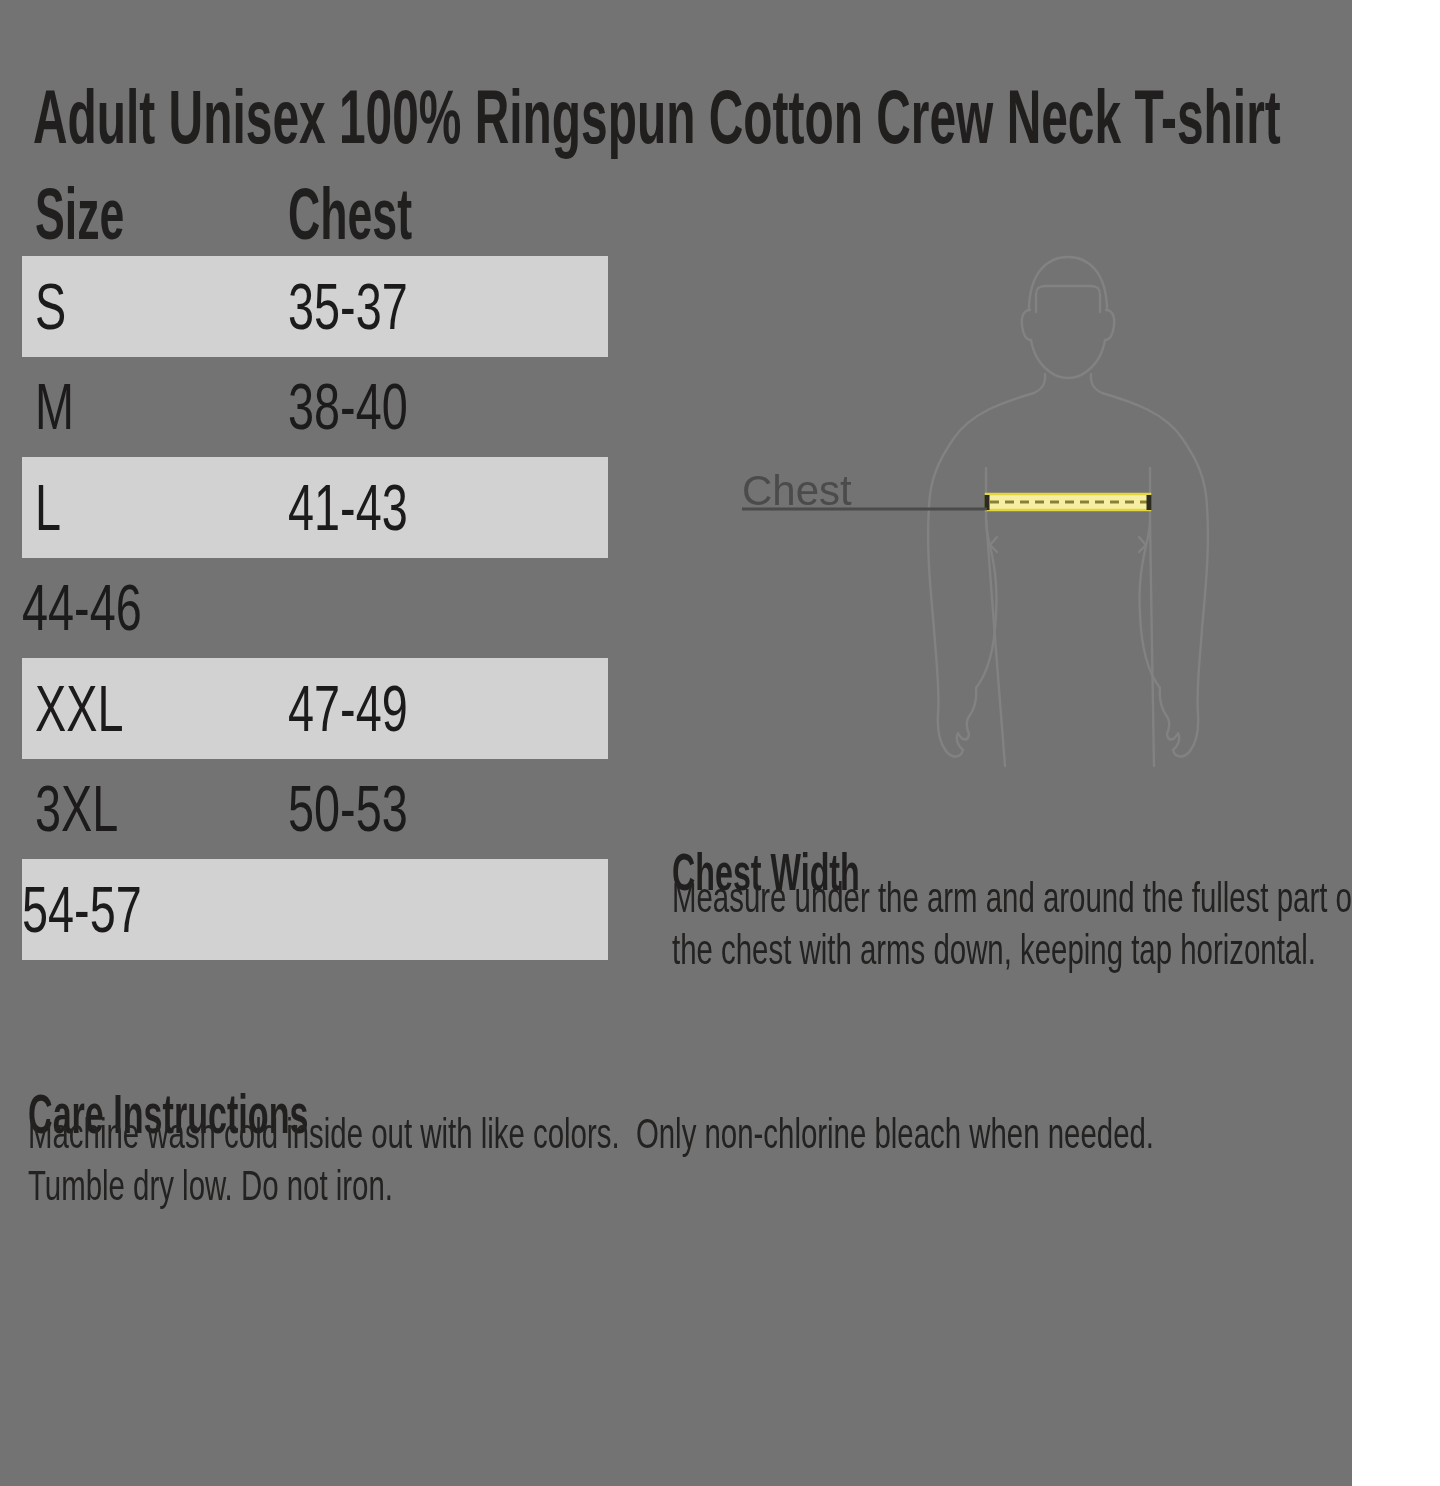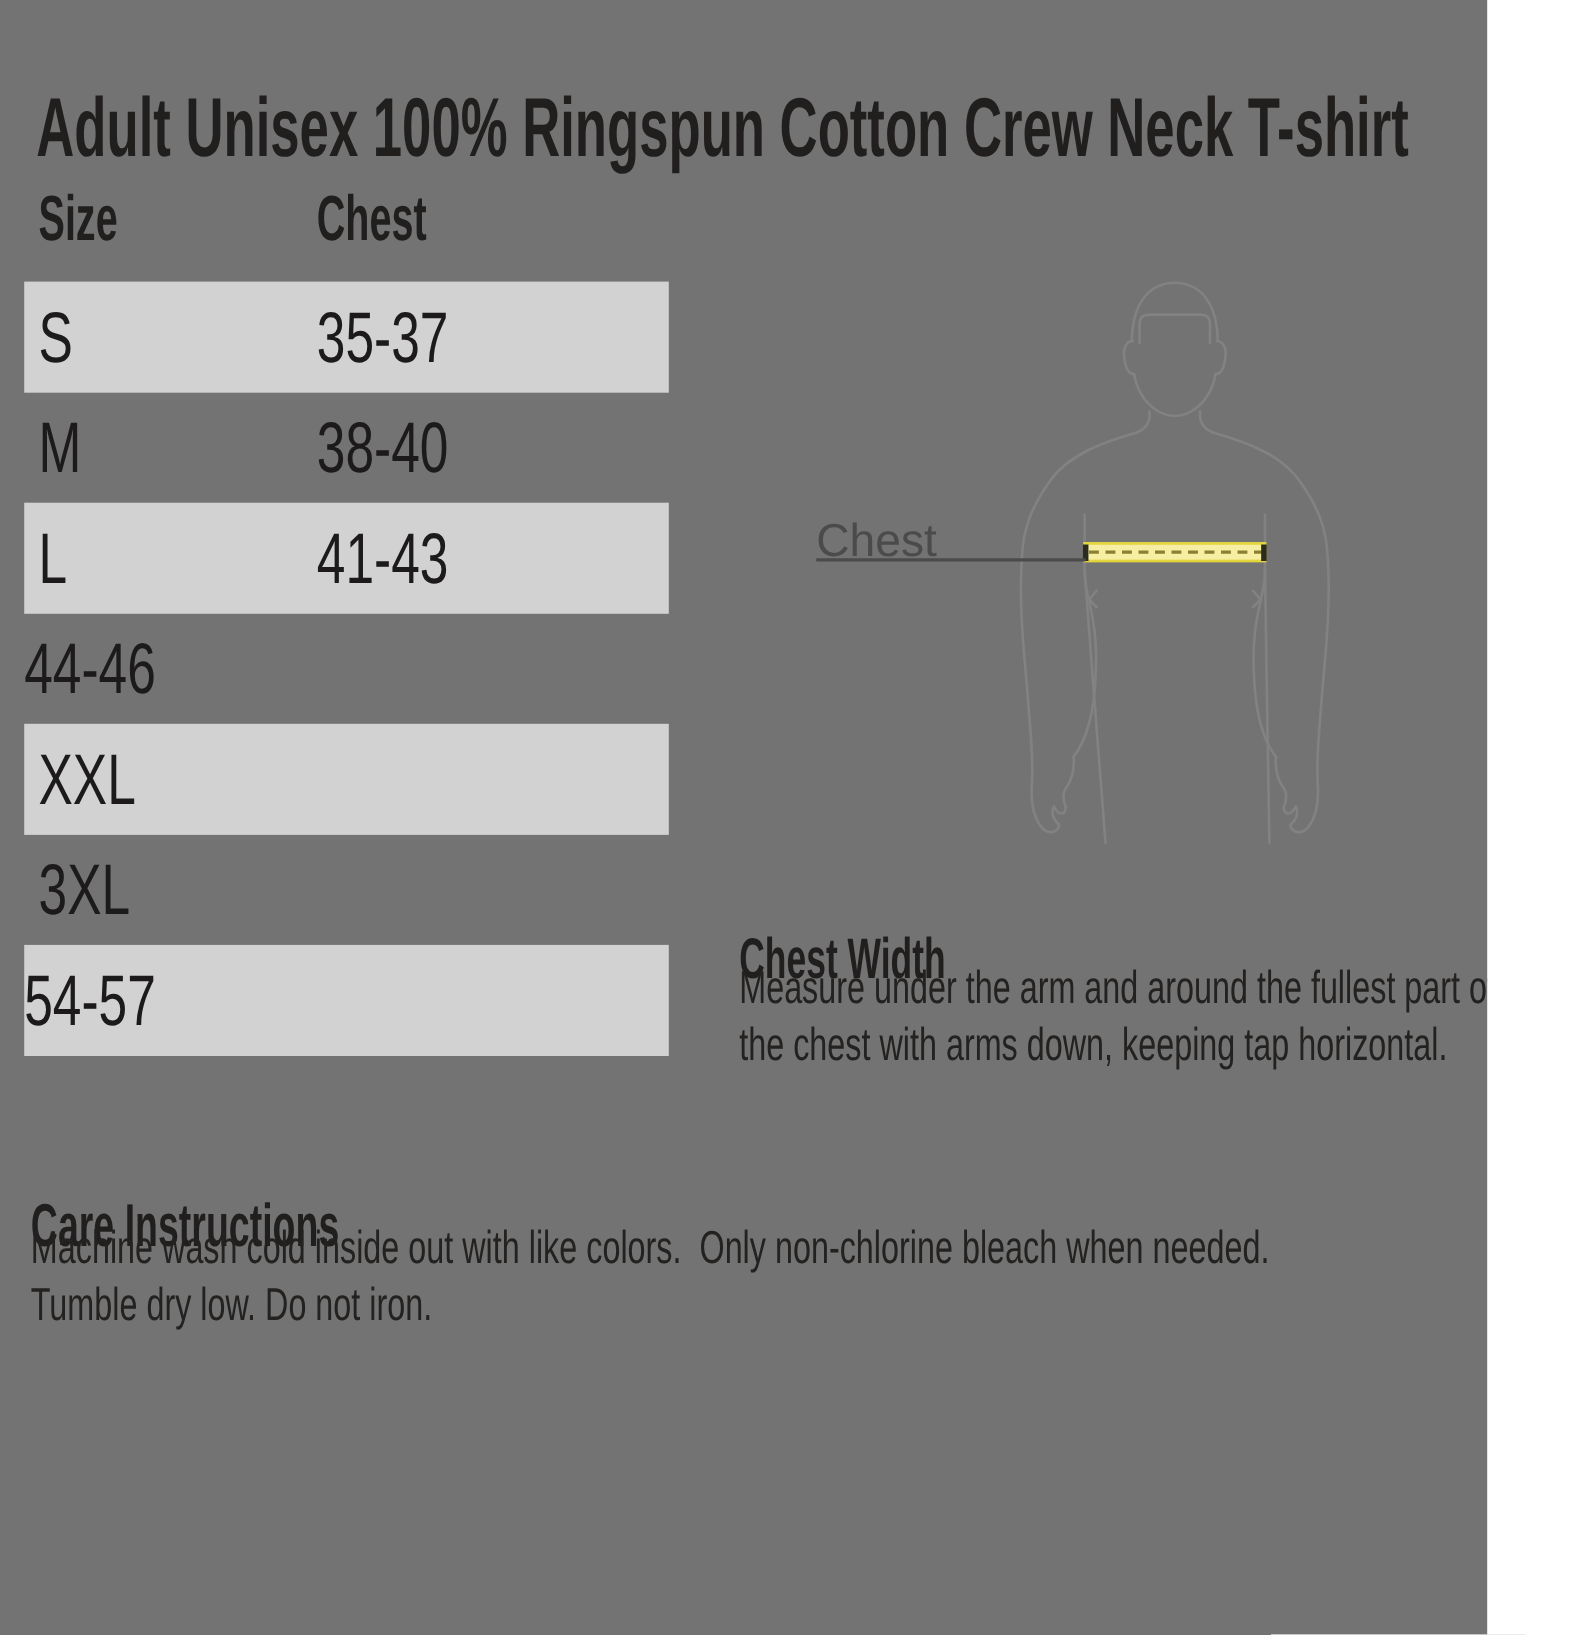--- a/index.html
+++ b/index.html
@@ -13,22 +13,22 @@
   .cx63 { transform: scaleX(.63); }
   .cx62 { transform: scaleX(.62); }
   .cx72 { transform: scaleX(.72); }
   .cx70 { transform: scaleX(.70); }
 
   .title { position: absolute; left: 33px; top: 22px; font-size: 76px; font-weight: bold;
            line-height: 1.15; color: #211e1e; white-space: nowrap; }
 
   
   .size-table { position: absolute; left: 22px; top: 170px; width: 586px; }
-  .thead { display: flex; height: 86px; align-items: flex-end; padding-bottom: 24px; box-sizing: border-box;
-           font-size: 58px; font-weight: bold; color: #211e1e; }
+  .thead { display: flex; height: 86px; align-items: flex-end; padding-bottom: 1px; box-sizing: border-box;
+           font-size: 72px; font-weight: bold; color: #211e1e; }
   .row { display: flex; height: 100.5px; align-items: center; font-size: 65px; color: #1c1a1a; }
   .row.odd { background: #d2d2d3; }
   .c1 { width: 266px; padding-left: 13px; box-sizing: border-box; flex: none; }
   .c2 { flex: none; }
 
   
   .diagram { position: absolute; left: 700px; top: 250px; }
 
   
   .cw-heading { position: absolute; left: 672px; top: 800px; font-size: 52px; font-weight: bold;
@@ -66,23 +66,25 @@
     </div>
     <div class="row odd">
       <div class="c1"><span class="cx cx72">L</span></div>
       <div class="c2"><span class="cx cx72">41-43</span></div>
     </div>
     <div class="row">
       <div class="c2"><span class="cx cx72">44-46</span></div>
     </div>
     <div class="row odd">
       <div class="c1"><span class="cx cx72">XXL</span></div>
+      <div class="c2"><span class="cx cx72">47-49</span></div>
     </div>
     <div class="row">
       <div class="c1"><span class="cx cx72">3XL</span></div>
+      <div class="c2"><span class="cx cx72">50-53</span></div>
     </div>
     <div class="row odd">
       <div class="c2"><span class="cx cx72">54-57</span></div>
     </div>
   </div>
 
   <svg class="diagram" width="560" height="540" viewBox="0 0 560 540">
     <g fill="none" stroke="#828282" stroke-width="2.4" stroke-linecap="round" stroke-linejoin="round">
 
       <path d="M329,58 C330,24 346,7 368,7 C390,7 406,24 407,58"></path>

